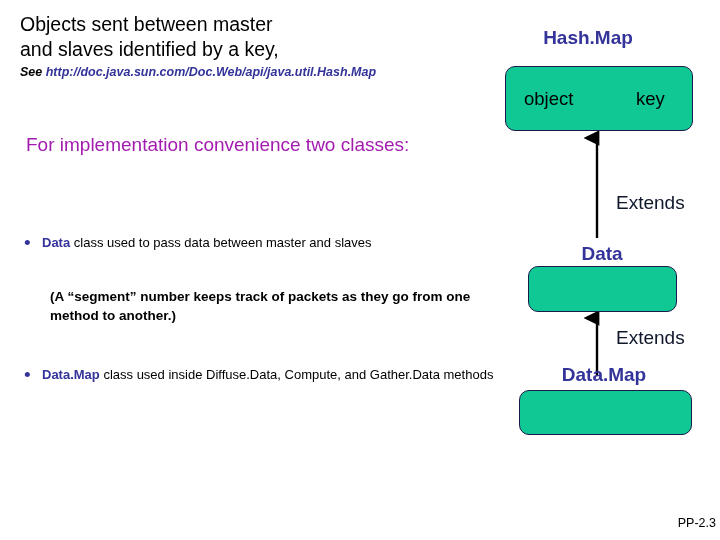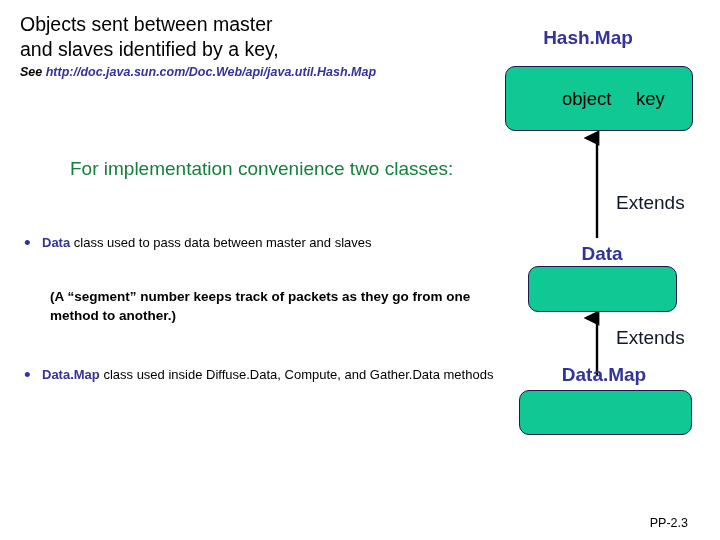--- a/index.html
+++ b/index.html
@@ -53,26 +53,25 @@
     font-style: italic;
   }
   .url {
     color: #333399;
     font-weight: bold;
   }
 
   .para-impl {
     position: absolute;
     left: 26px;
-    top: 156px;
+    top: 132px;
     width: 440px;
     font-size: 19px;
     line-height: 26px;
-    color: #15803d;
-    margin-left: 44px;
+    color: #a21caf;
   }
 
   .bullet {
     position: absolute;
     display: block;
   }
   .bullet-row {
     display: flex;
     align-items: flex-start;
   }
@@ -147,21 +146,21 @@
   }
   .box-cell {
     position: absolute;
     font-size: 18.5px;
     color: #000000;
     white-space: nowrap;
   }
 
   #label-hashmap { left: 38px; top: 27px; width: 110px; }
   #box-hashmap   { left: 10px; top: 66px; width: 188px; height: 65px; }
-  #cell-object   { left: 29px;  top: 88px; margin-left: 38px; }
+  #cell-object   { left: 29px;  top: 88px; }
   #cell-key      { left: 141px; top: 88px; }
 
   #label-data    { left: 77px; top: 243px; width: 60px; }
   #box-data      { left: 33px; top: 266px; width: 149px; height: 46px; }
 
   #label-datamap { left: 54px; top: 364px; width: 110px; }
   #box-datamap   { left: 24px; top: 390px; width: 173px; height: 45px; }
 
   .extends-label {
     position: absolute;
@@ -173,21 +172,21 @@
   #extends-2 { left: 121px; top: 327px; }
 
   .arrow {
     position: absolute;
     left: 0;
     top: 0;
   }
 
   .page-number {
     position: absolute;
-    right: 32px;
+    right: 4px;
     bottom: 10px;
     font-size: 12.5px;
     color: #000000;
     white-space: nowrap;
     margin-top: 23px;
   }
 </style>
 </head>
 <body>
 

